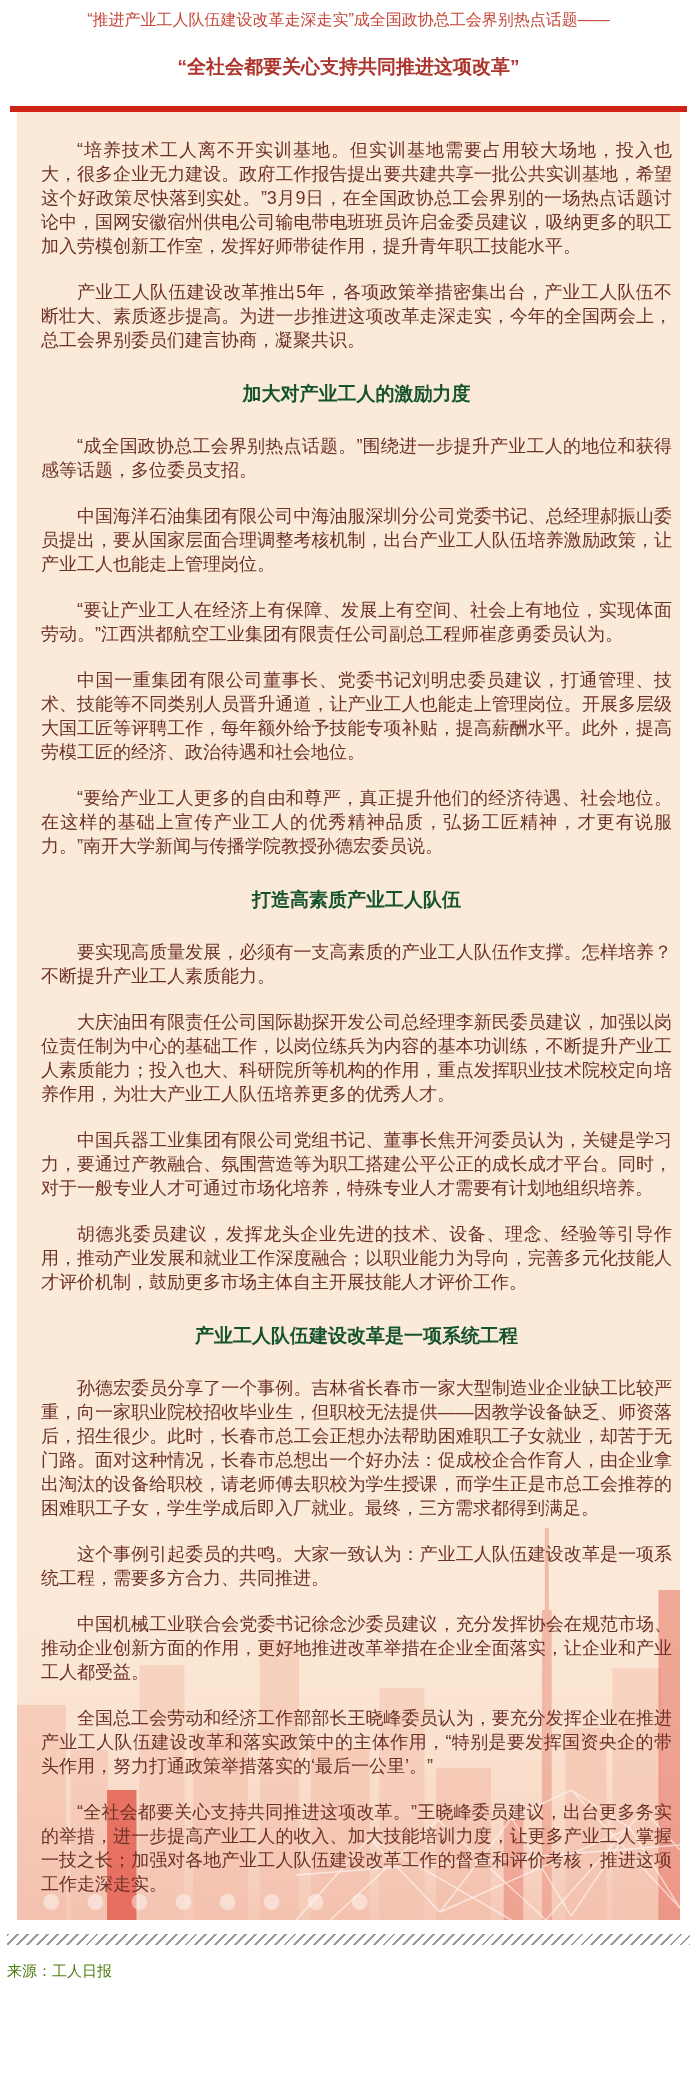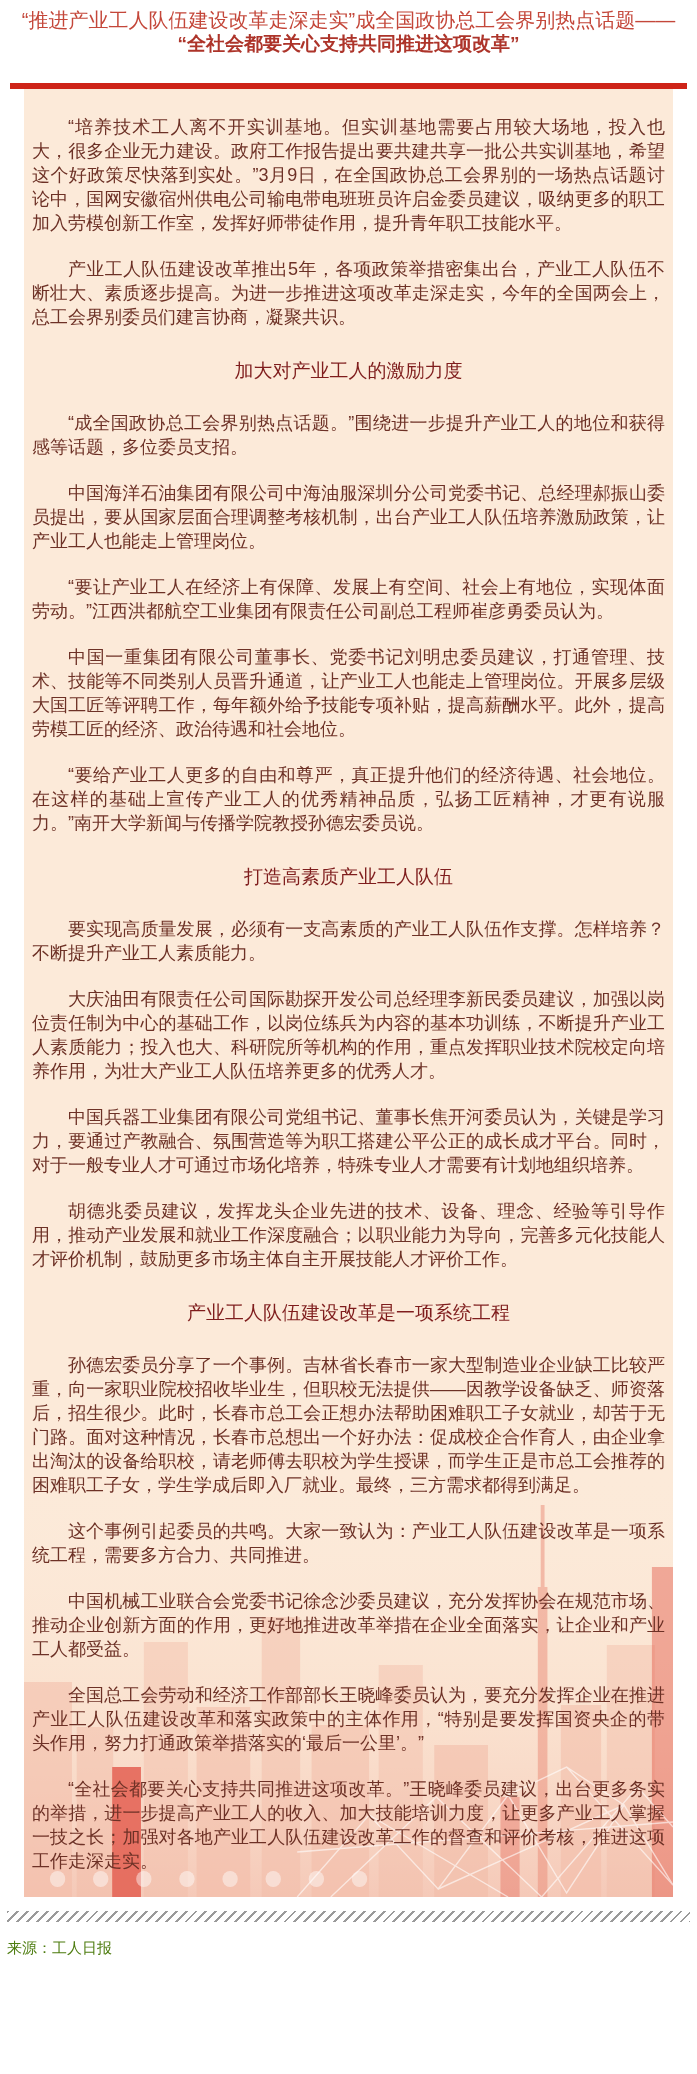--- a/index.html
+++ b/index.html
@@ -1,31 +1,31 @@
 <!DOCTYPE html>
 <html lang="zh"><head>
 <meta charset="utf-8">
 <style>
   html,body{margin:0;padding:0;background:#ffffff;}
   body{width:697px;font-family:"Liberation Sans","DejaVu Sans",sans-serif;}
   .page{width:697px;box-sizing:border-box;}
 
   
   .header{padding-top:9px;text-align:center;}
-  .kicker{font-size:20px;line-height:22px;color:#c4473a;}
-  .main-title{margin-top:0;font-size:19px;line-height:26px;font-weight:bold;color:#ad342a;}
+  .kicker{font-size:16px;line-height:22px;color:#c4473a;}
+  .main-title{margin-top:23px;font-size:19px;line-height:26px;font-weight:bold;color:#ad342a;}
 
   
   .red-bar{height:6px;background:#ce2418;margin:26px 10px 0 10px;}
 
   
-  .article{position:relative;margin:0 24px;background:#fcead9;padding:26px 8px 2px 8px;overflow:hidden;}
+  .article{position:relative;margin:0 17px;background:#fcead9;padding:26px 8px 2px 24px;overflow:hidden;}
   .article .content{position:relative;z-index:2;}
   .article p{margin:0 0 22px 0;font-size:18px;line-height:24px;color:#6d3126;text-align:justify;text-indent:2em;}
-  .article h2{margin:30px 0 28px 0;font-size:19px;line-height:24px;font-weight:normal;color:#7f1d1d;text-align:center;}
+  .article h2{margin:30px 0 28px 0;font-size:19px;line-height:24px;font-weight:bold;color:#14532d;text-align:center;}
 
   
   .skyline{position:absolute;left:0;bottom:0;width:100%;height:430px;z-index:1;display:block;}
 
   
   .divider{height:11px;margin:14px 7px 0 7px;
     background:repeating-linear-gradient(135deg,#9a9a9a 0 2px,#ffffff 2px 7px);}
 
   
   .source{margin:16px 0 8px 7px;font-size:15px;line-height:20px;color:#4d7c0f;}

